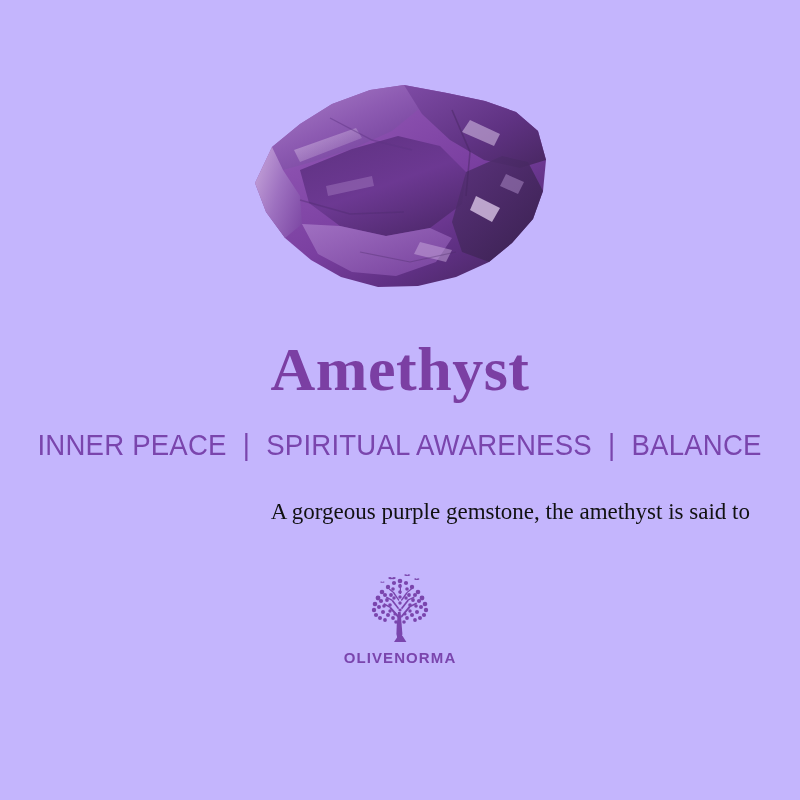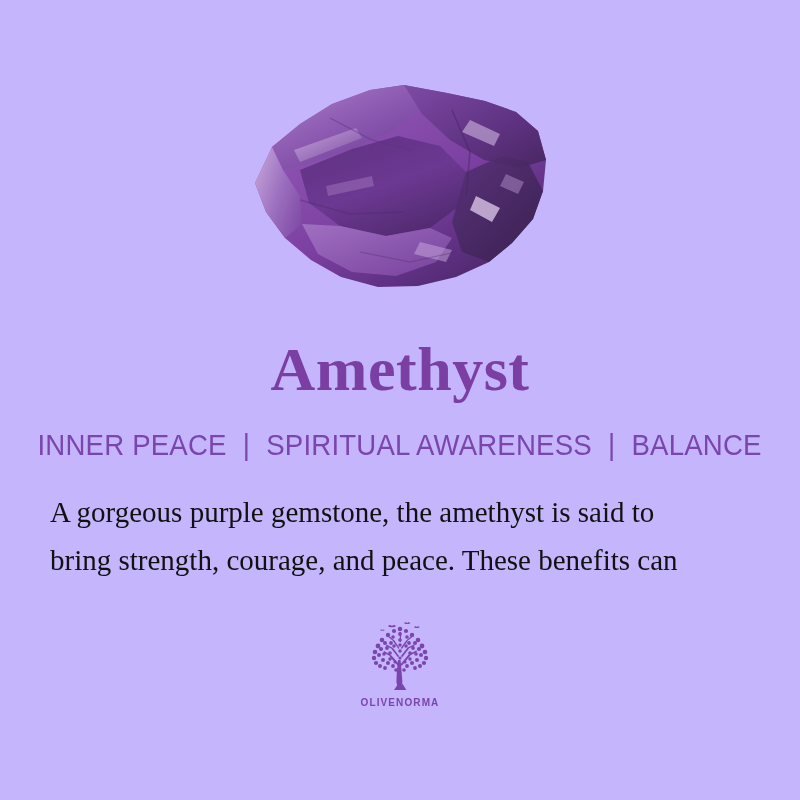--- a/index.html
+++ b/index.html
@@ -70,23 +70,23 @@
   .keywords .sep {
     display: inline;
     padding: 0 9px;
     color: #7a45ad;
   }
 
   
   .description {
     margin-top: 28px;
     width: 700px;
-    text-align: left;
+    text-align: right;
     font-family: "Liberation Serif", serif;
-    font-size: 29px;
+    font-size: 23px;
     line-height: 48px;
     color: #111111;
   }
   .description .dline { display: block; }
 
   
   .logo {
     margin-top: 34px;
     width: 120px;
     display: flex;
@@ -94,21 +94,21 @@
     align-items: center;
   }
   .logo-mark {
     width: 84px;
     height: 76px;
     display: block;
   }
   .logo-word {
     margin-top: 3px;
     font-family: "Liberation Sans", sans-serif;
-    font-size: 10px;
+    font-size: 15px;
     font-weight: 700;
     letter-spacing: 1.1px;
     color: #7a45ad;
     text-align: center;
   }
 </style>
 </head>
 <body>
 
 <div class="card">
@@ -200,21 +200,20 @@
   <div class="keywords">
     <span class="kw">INNER PEACE</span>
     <span class="sep">|</span>
     <span class="kw">SPIRITUAL AWARENESS</span>
     <span class="sep">|</span>
     <span class="kw">BALANCE</span>
   </div>
 
   <div class="description">
     <span class="dline">A gorgeous purple gemstone, the amethyst is said to</span>
-    <span class="dline">bring strength, courage, and peace. These benefits can</span>
   </div>
 
   <div class="logo">
     <svg class="logo-mark" viewBox="0 0 84 76">
       <g fill="#7a45ad">
 
         <path d="M40.2 72 L38.4 64 L38.8 54 L40 42 L42.6 42 L43.6 54 L44.4 64 L43 72 Z"></path>
         <path d="M36 72 L40 66 L44.6 66 L48.4 72 Z"></path>
 
         <path d="M41 46 L33 37 L31.6 38.4 L40 48 Z"></path>

